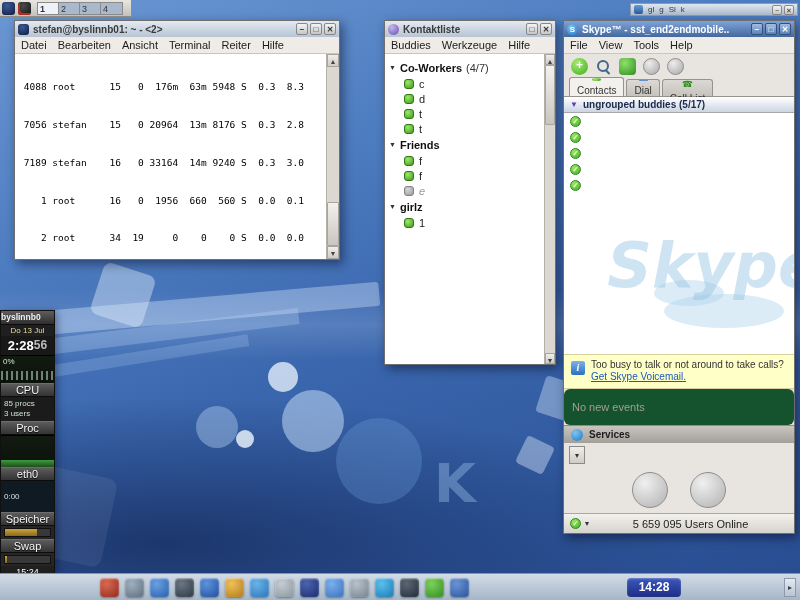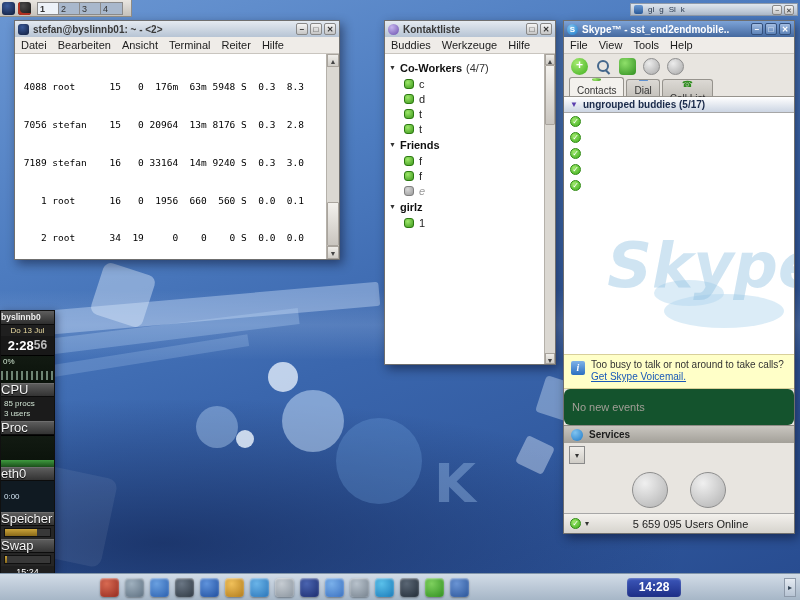--- a/index.html
+++ b/index.html
@@ -120,21 +120,21 @@
   .gk-host{flex:0 0 13px;background:linear-gradient(#5e5e5e,#2e2e2e);color:#f0f0f0;font-weight:bold;line-height:13px;font-size:8.5px;border-bottom:1px solid #0c0c0c;}
   .gk-date{flex:0 0 11px;text-align:center;color:#e8d9a0;font-size:8px;line-height:11px;background:#1f1f1f;}
   .gk-clock{flex:0 0 19px;background:#181818;color:#fff;text-align:center;font-size:13px;font-weight:bold;line-height:19px;}
   .gk-sec{font-size:12px;vertical-align:top;color:#bbb;margin-left:0;}
   .gk-chart{position:relative;background:linear-gradient(#121a12,#0a120a);border-top:1px solid #000;}
   .gk-chart.cpu{flex:0 0 28px;}
   .gk-chart.proc{flex:0 0 32px;}
   .gk-pct{position:absolute;left:2px;top:1px;font-size:8px;color:#cfe4d0;}
   .gk-wave{position:absolute;left:0;right:0;bottom:3px;height:9px;background:repeating-linear-gradient(90deg,rgba(190,225,200,.55) 0 2px,transparent 2px 5px);}
   .gk-fill{position:absolute;left:0;right:0;bottom:0;height:7px;background:linear-gradient(#3f9a3f,#1a4f1a);}
-  .gk-band{flex:0 0 12px;background:linear-gradient(#5c5c5c,#333);border-top:1px solid #6e6e6e;border-bottom:1px solid #0c0c0c;font-size:13px;line-height:12px;color:#f4f4f4;text-shadow:0 1px 1px #000;}
+  .gk-band{flex:0 0 12px;background:linear-gradient(#5c5c5c,#333);border-top:1px solid #6e6e6e;border-bottom:1px solid #0c0c0c;text-align:center;font-size:11px;line-height:12px;color:#f4f4f4;text-shadow:0 1px 1px #000;}
   .gk-info{flex:0 0 24px;background:#1b1b1b;font-size:8px;color:#cde0d0;padding:2px 3px;line-height:10px;}
   .gk-net{flex:0 0 22px;background:#101a22;font-size:8px;color:#cfe0ee;padding:11px 3px;position:relative;}
   .gk-meter{flex:0 0 9px;margin:2px 3px;background:#383838;border:1px solid #101010;}
   .gk-meter .mfill{height:100%;background:linear-gradient(#caa33a,#8a6a1a);}
   .gk-meter.swap .mfill{width:4%;}
   .gk-uptime{margin-top:auto;flex:0 0 12px;text-align:center;font-size:9px;color:#fff;background:#1f1f1f;line-height:12px;}
 
   
   #taskbar{position:absolute;left:0;bottom:0;width:800px;height:27px;z-index:20;background:linear-gradient(#d2dce7,#a6b6c7);border-top:1px solid #8296aa;display:flex;align-items:center;padding:0 4px;}
   .launchers{display:flex;gap:6px;margin-left:96px;}

